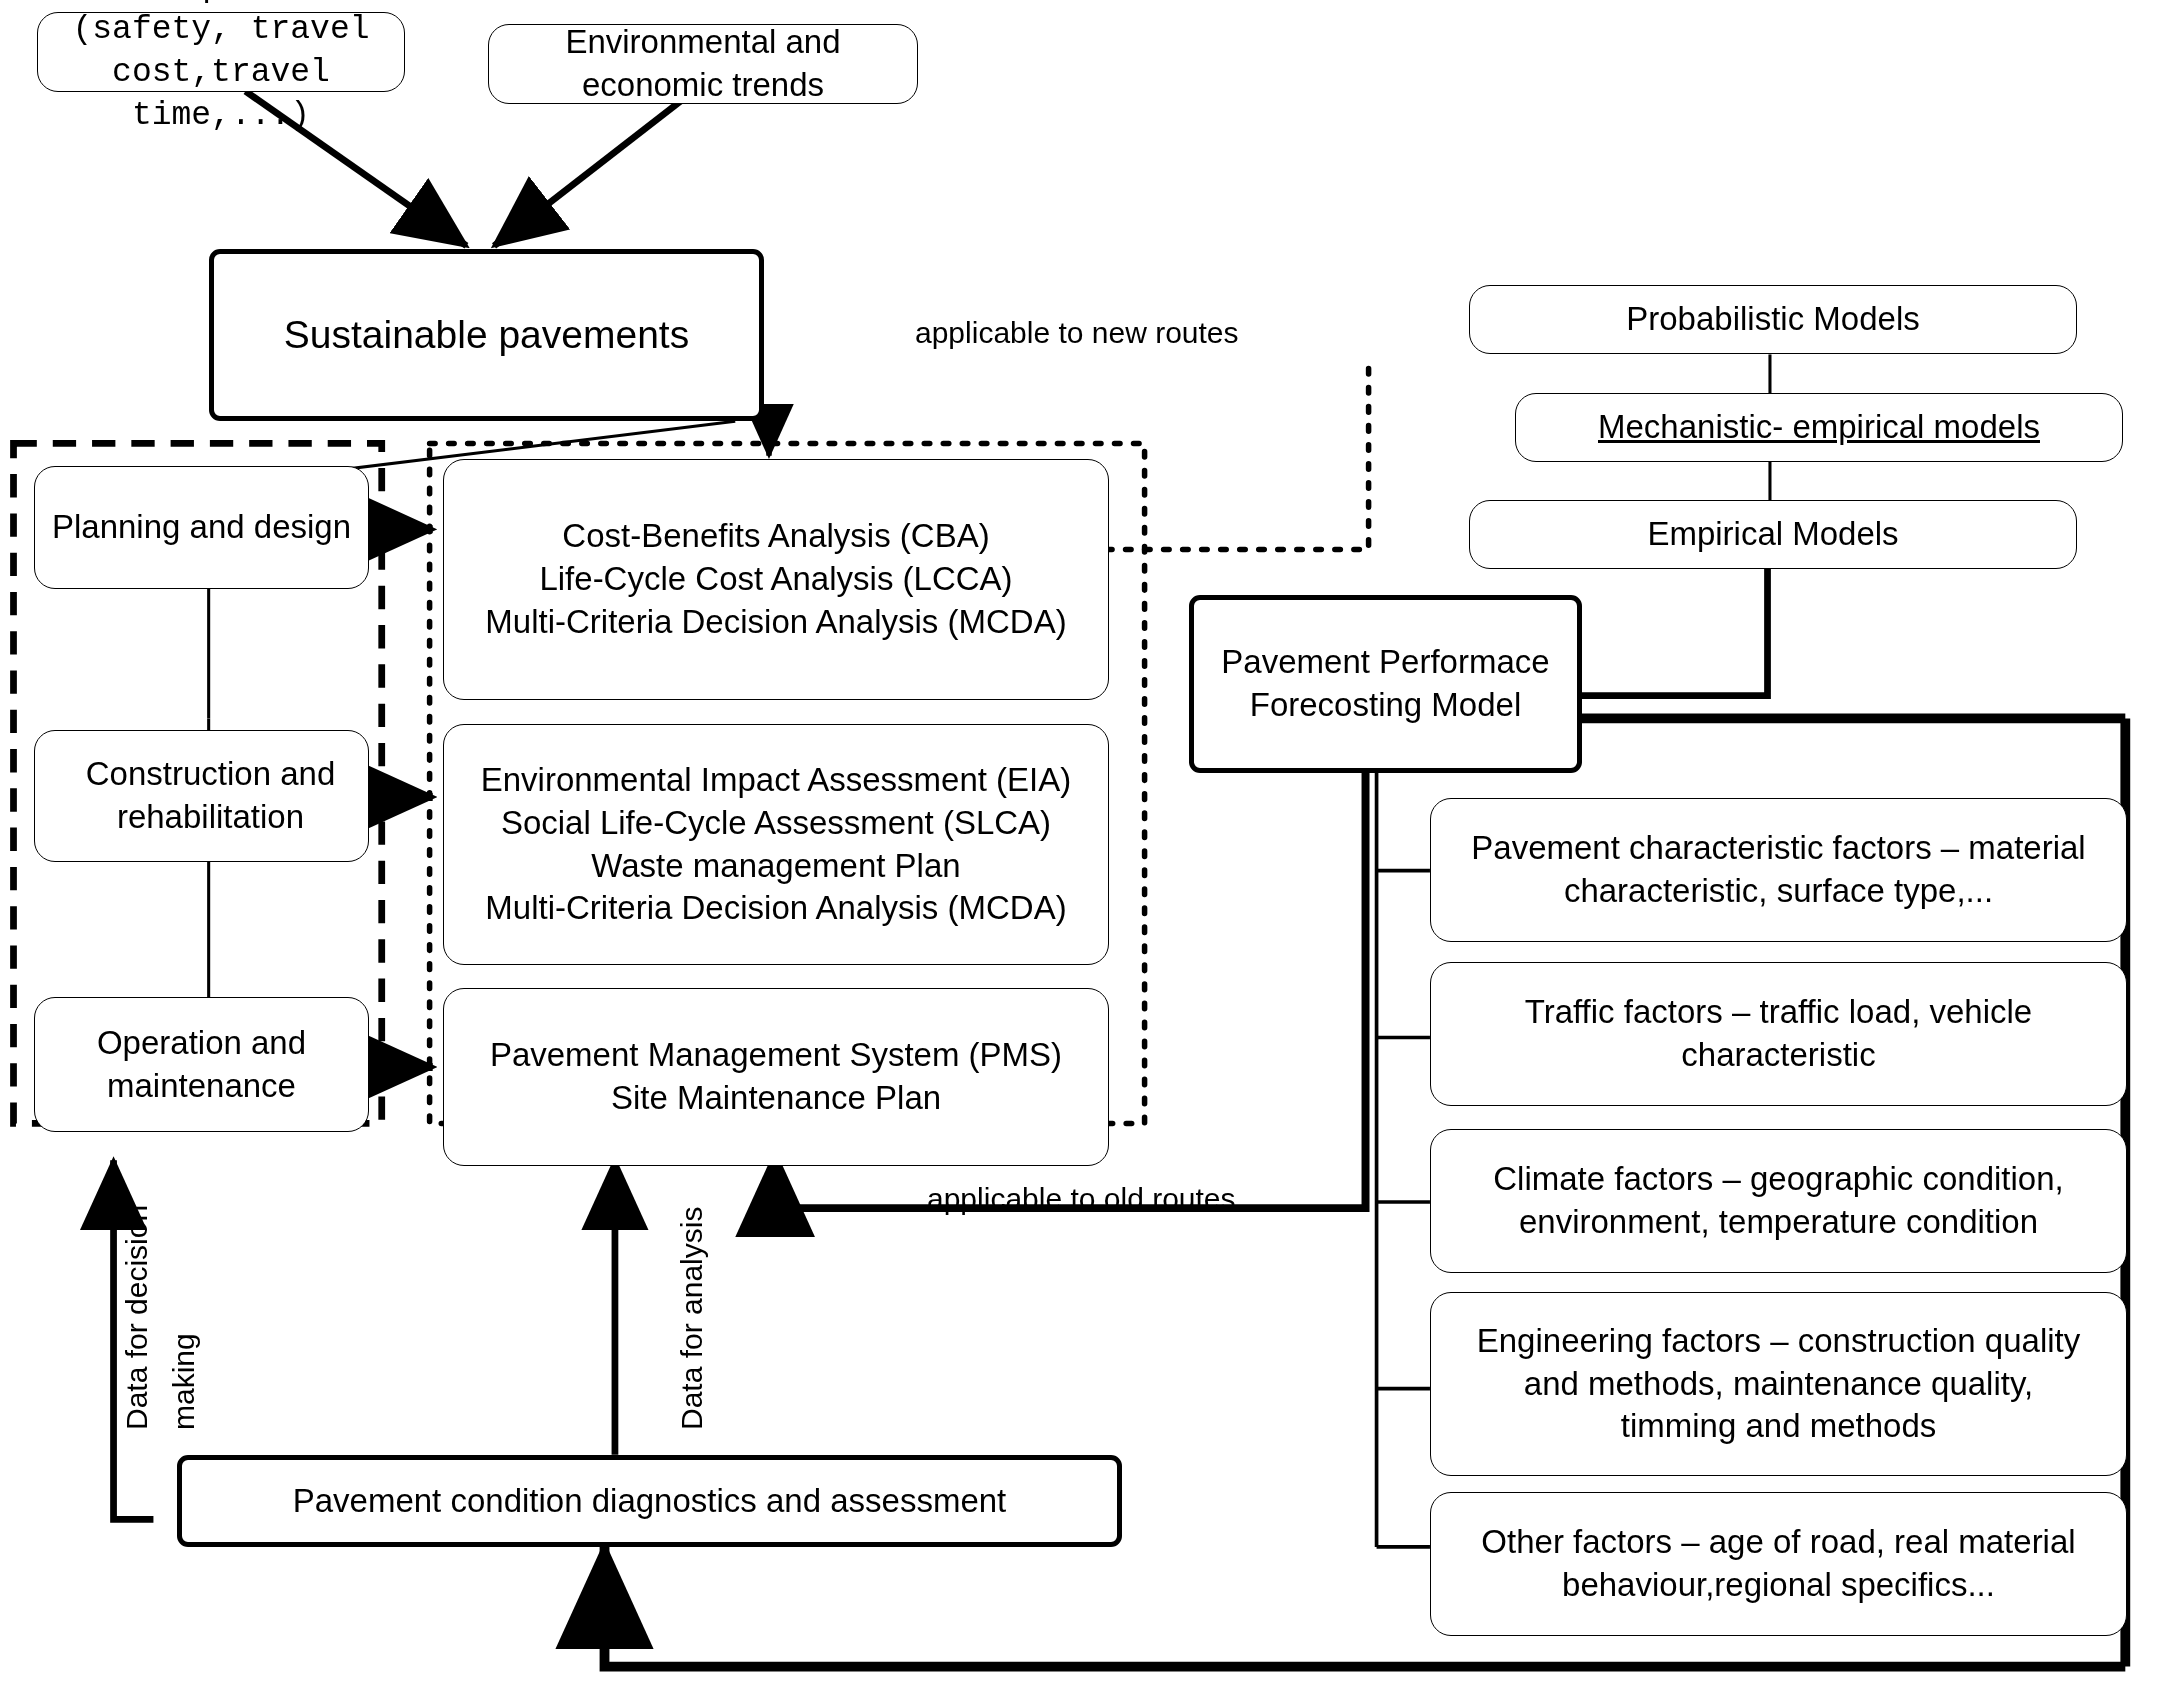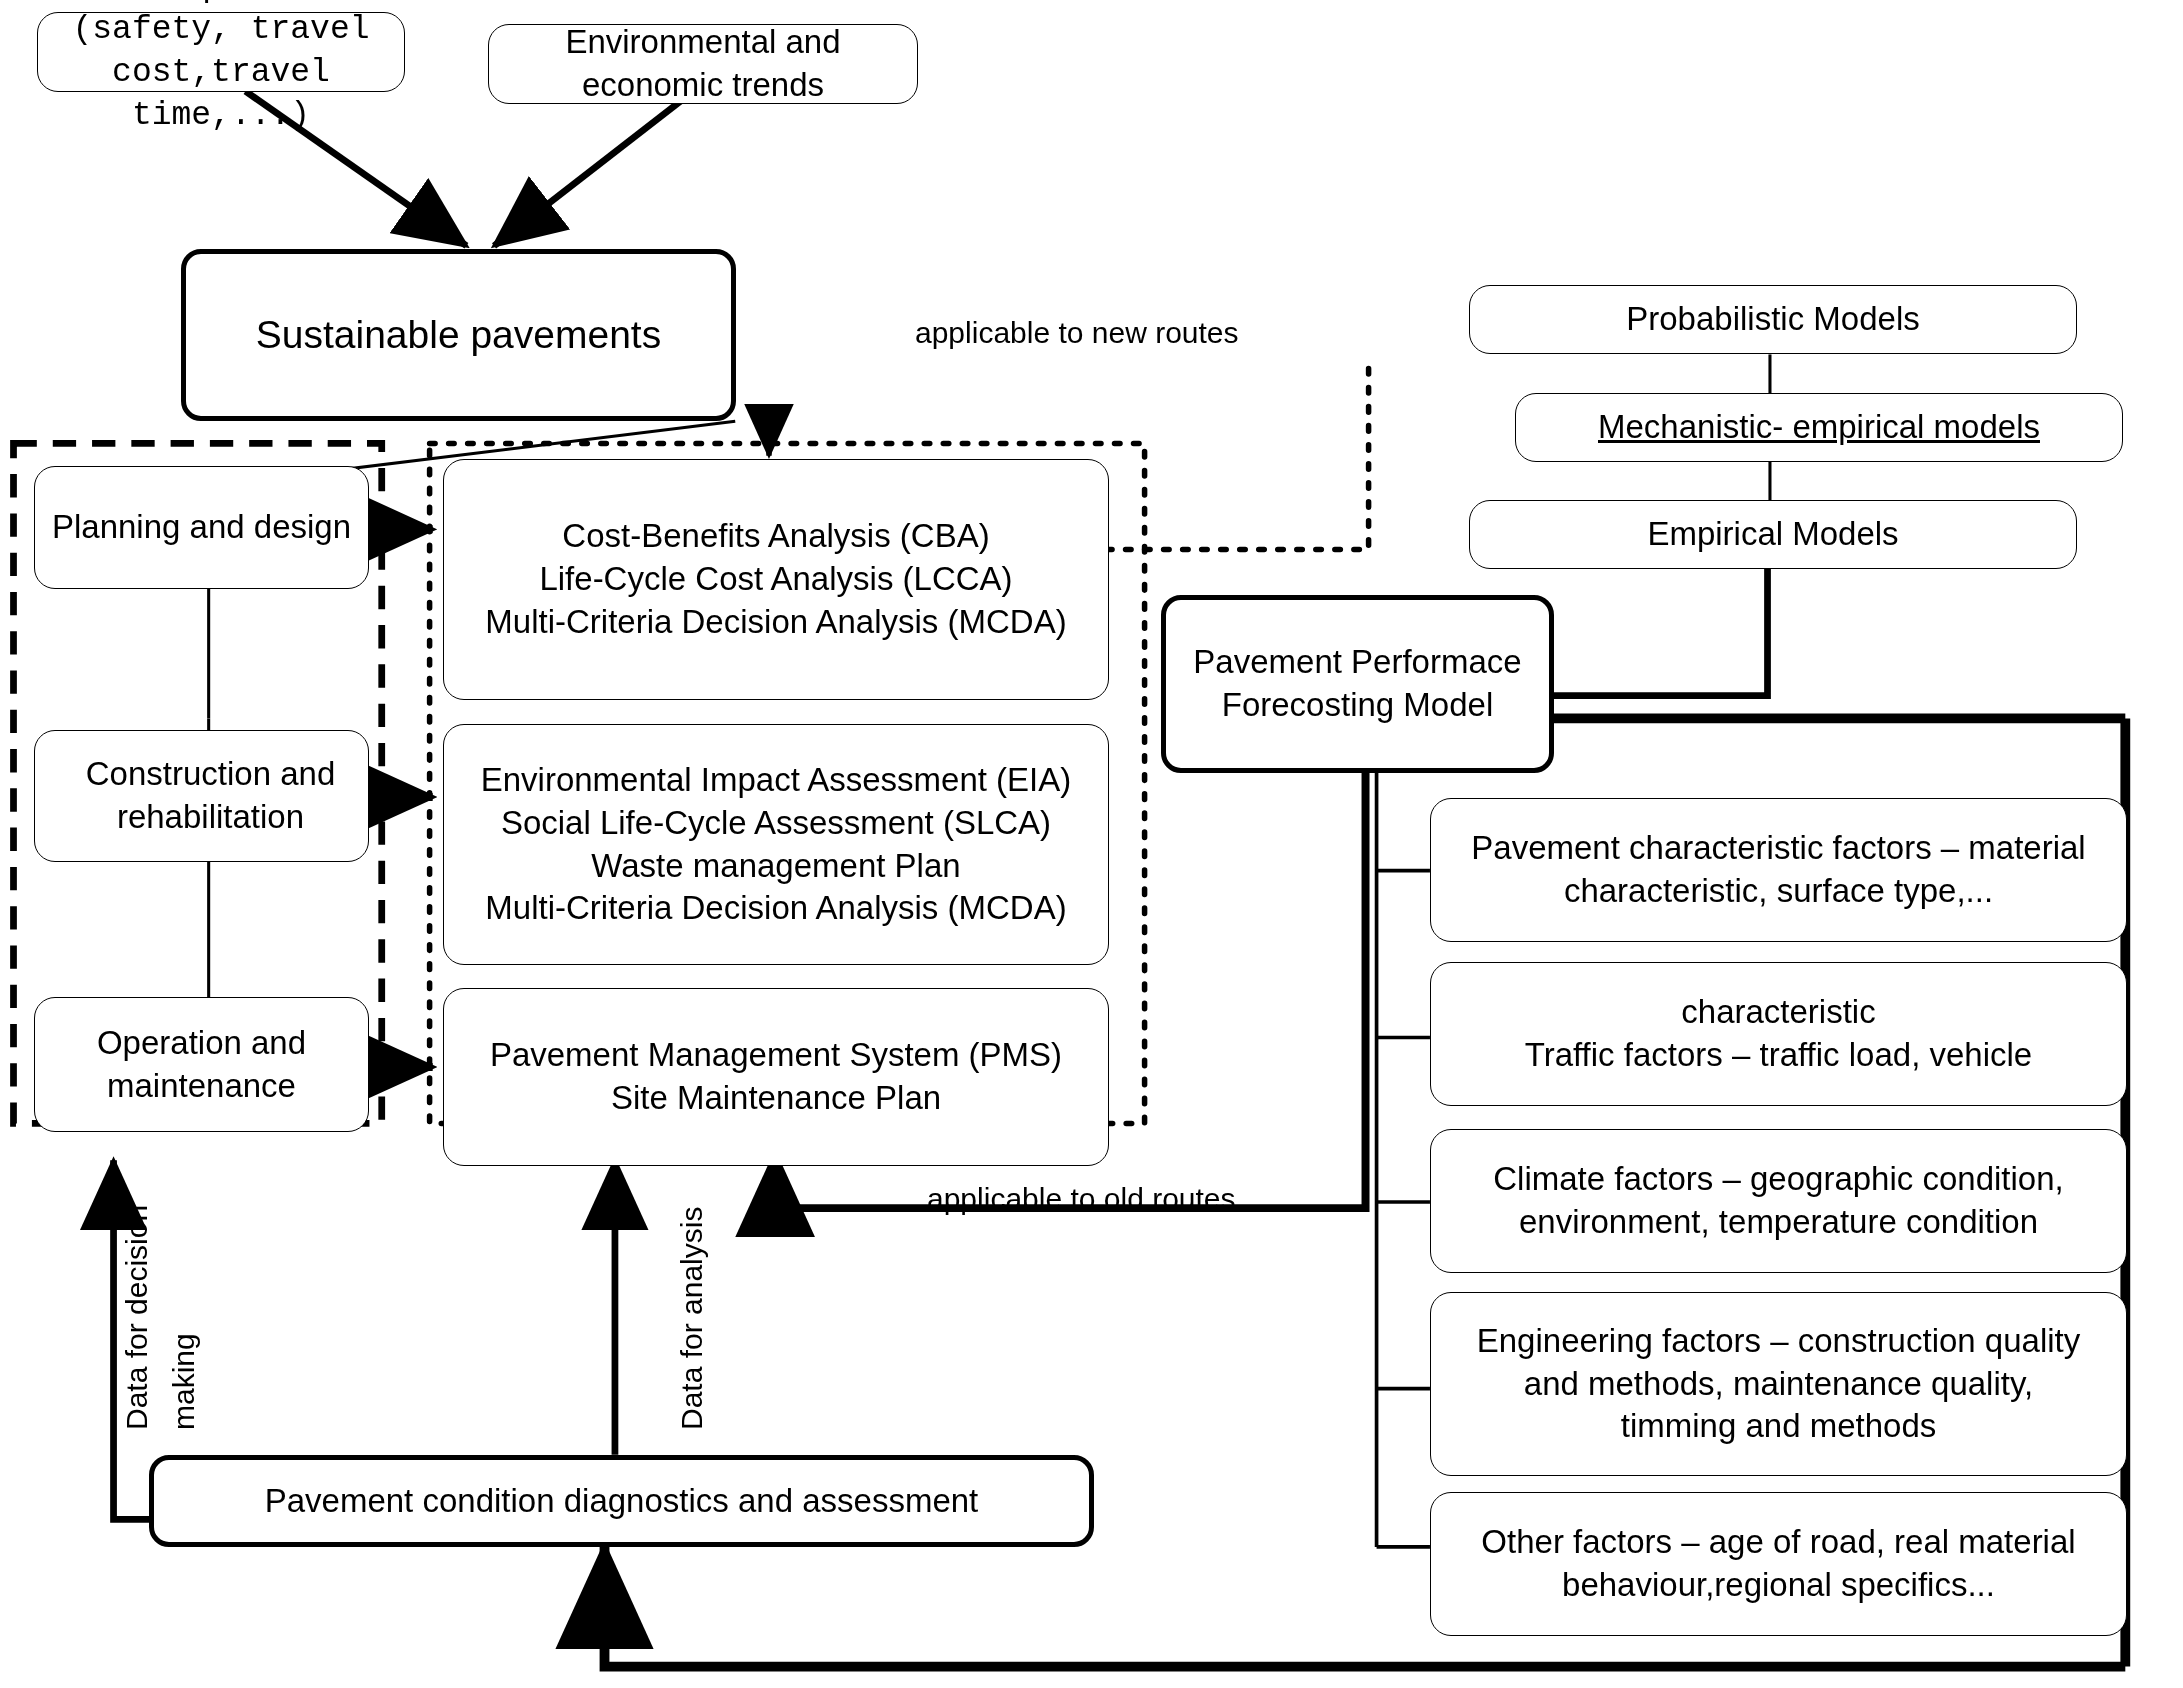--- a/index.html
+++ b/index.html
@@ -2,21 +2,21 @@
 <html style="font-size:9.8px"><head>
 <meta charset="utf-8">
 <style>
   html,body{margin:0;padding:0;background:#ffffff;}
   body{font-family:"Liberation Sans", sans-serif;}
   #stage{position:relative;width:2183px;height:1689px;background:#fff;overflow:hidden;}
   svg{position:absolute;left:0;top:0;width:2183px;height:1689px;}
   .bx{position:absolute;box-sizing:border-box;display:flex;align-items:center;justify-content:center;
       text-align:center;background:#fff;border:1.8px solid #000;border-radius:21px;color:#000;
       font-family:"Liberation Sans", sans-serif;line-height:1.30;}
-  .bx.thick{border-width:5.5px;border-radius:20px;}
+  .bx.thick{border-width:5.5px;border-radius:11px;margin-left:28px;}
   .ttl{font-size:33px;}
   .big{font-size:39px;}
   .lbl{position:absolute;font-size:30px;color:#000;white-space:nowrap;
        font-family:"Liberation Sans", sans-serif;}
   .vlbl{position:absolute;font-size:30px;color:#000;white-space:nowrap;
         transform-origin:0 0;transform:rotate(-90deg);font-family:"Liberation Sans", sans-serif;}
   .ml{display:block;}
 </style>
 </head>
 <body>
@@ -163,22 +163,22 @@
 
   <div class="bx ttl" style="left:1430px;top:798px;width:697px;height:144px;">
     <div>
       <span class="ml">Pavement characteristic factors – material</span>
       <span class="ml">characteristic, surface type,...</span>
     </div>
   </div>
 
   <div class="bx ttl" style="left:1430px;top:962px;width:697px;height:144px;">
     <div>
+      <span class="ml">Traffic factors – traffic load, vehicle</span>
       <span class="ml">characteristic</span>
-      <span class="ml">Traffic factors – traffic load, vehicle</span>
     </div>
   </div>
 
   <div class="bx ttl" style="left:1430px;top:1129px;width:697px;height:144px;">
     <div>
       <span class="ml">Climate factors – geographic condition,</span>
       <span class="ml">environment, temperature condition</span>
     </div>
   </div>
 

